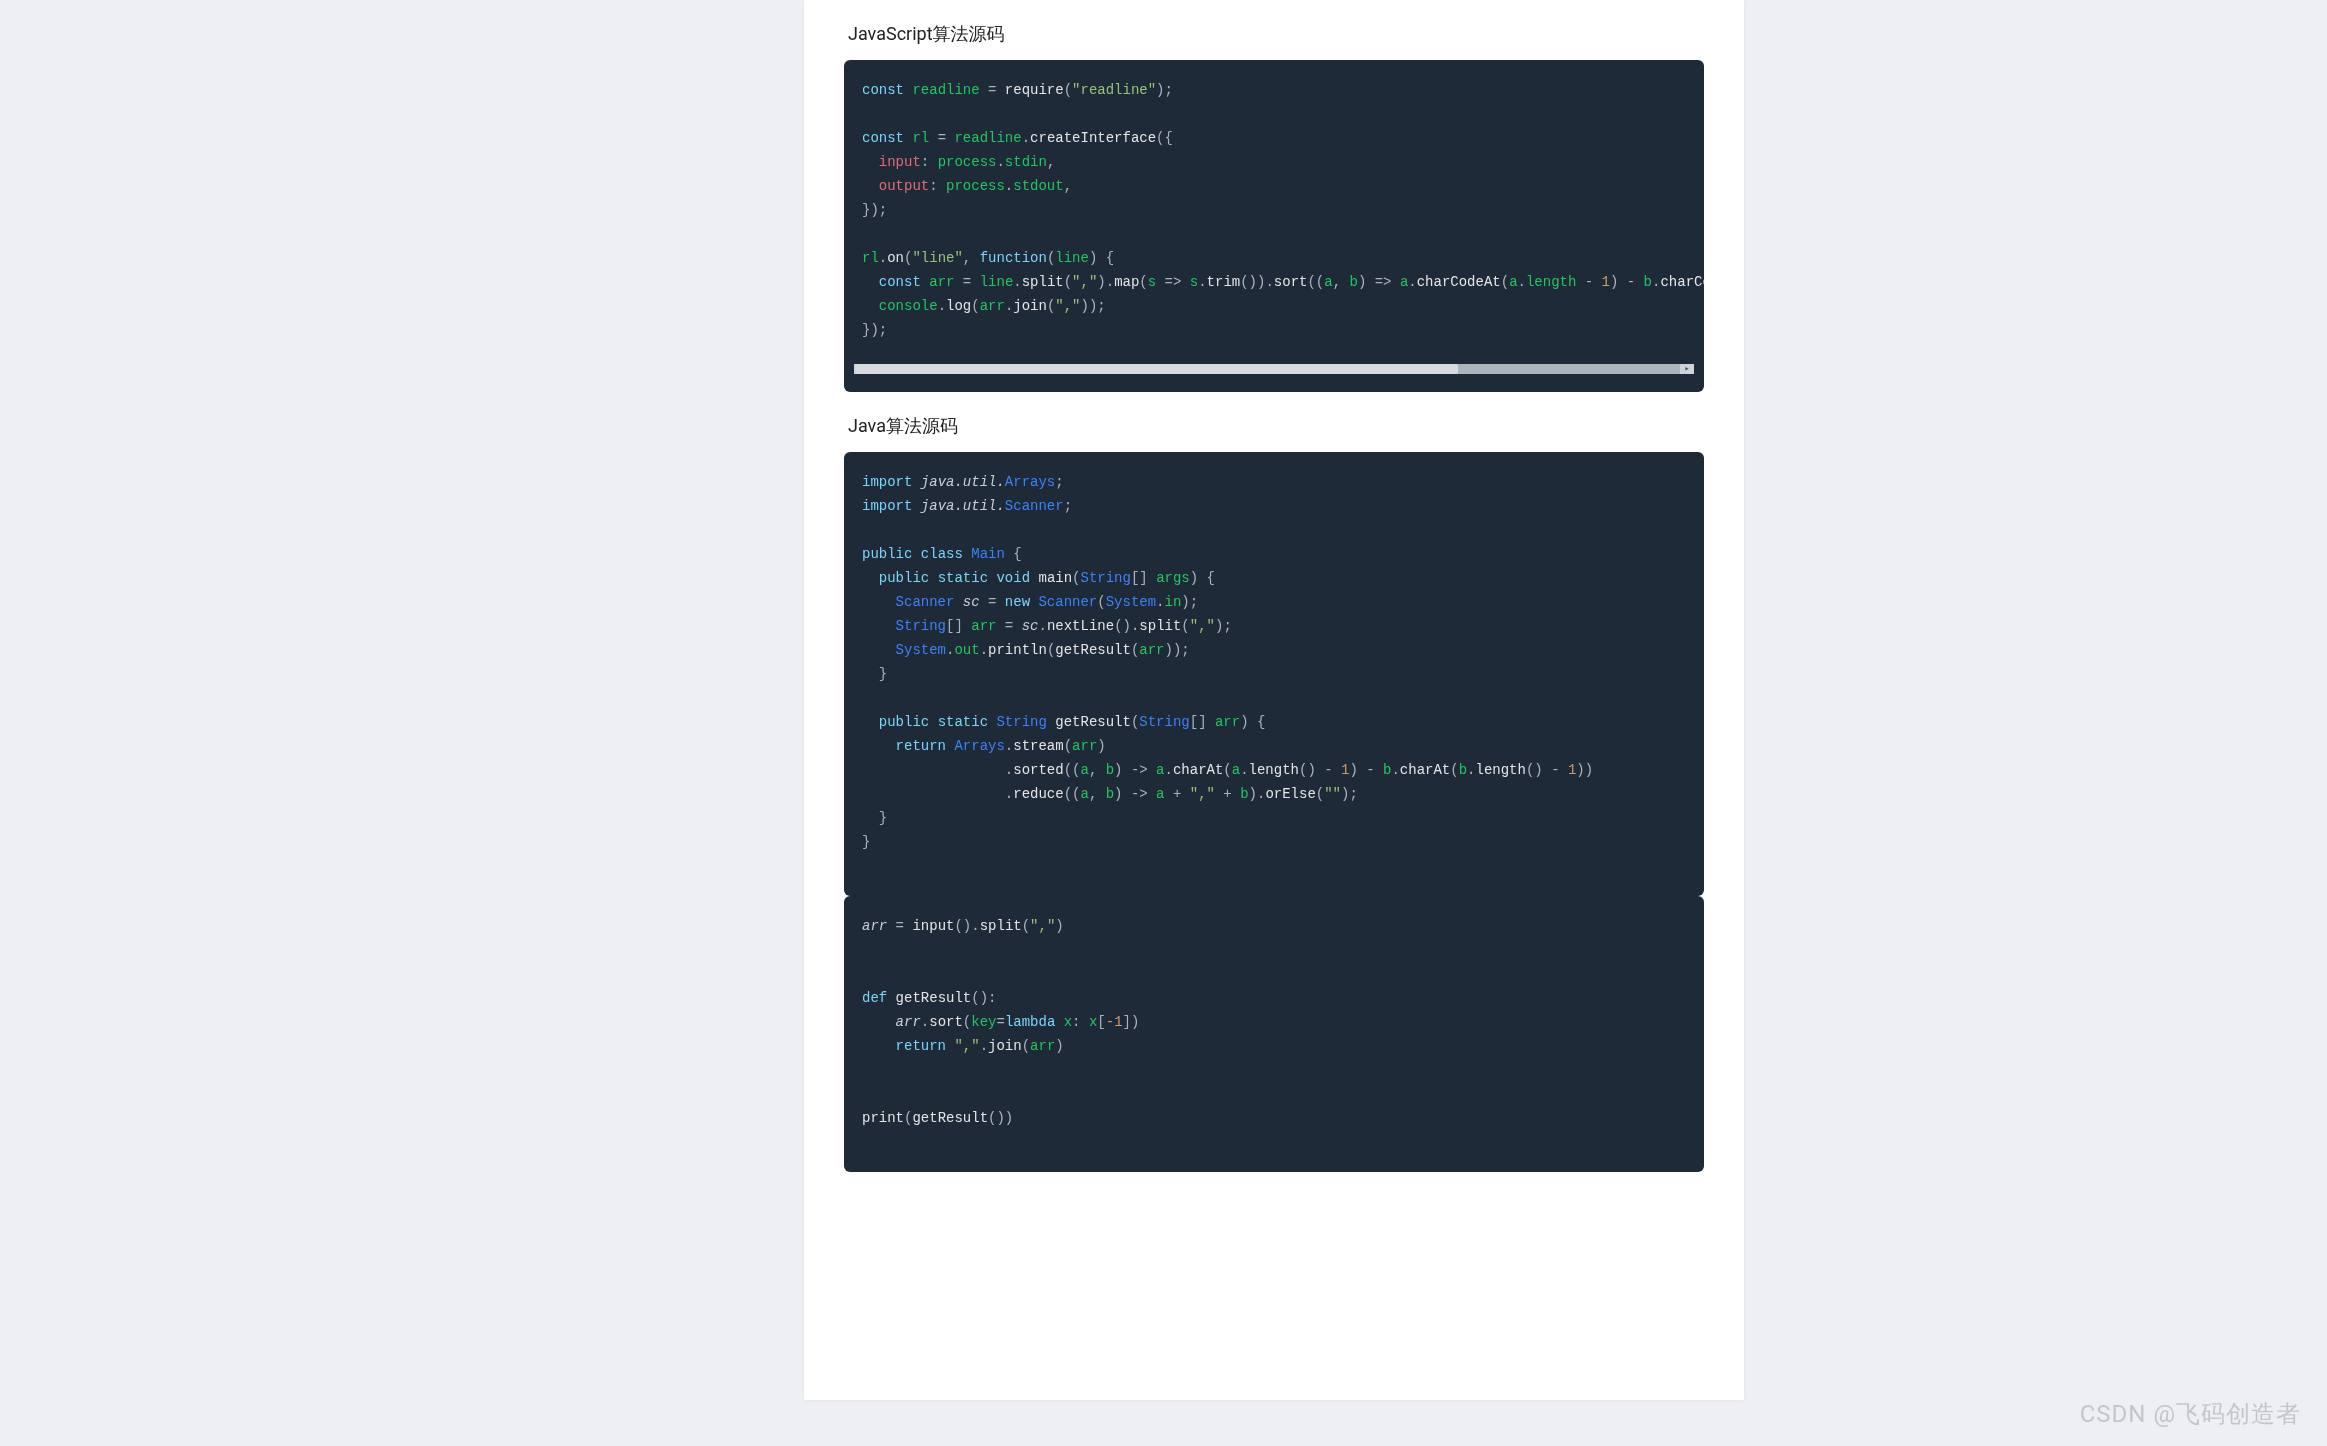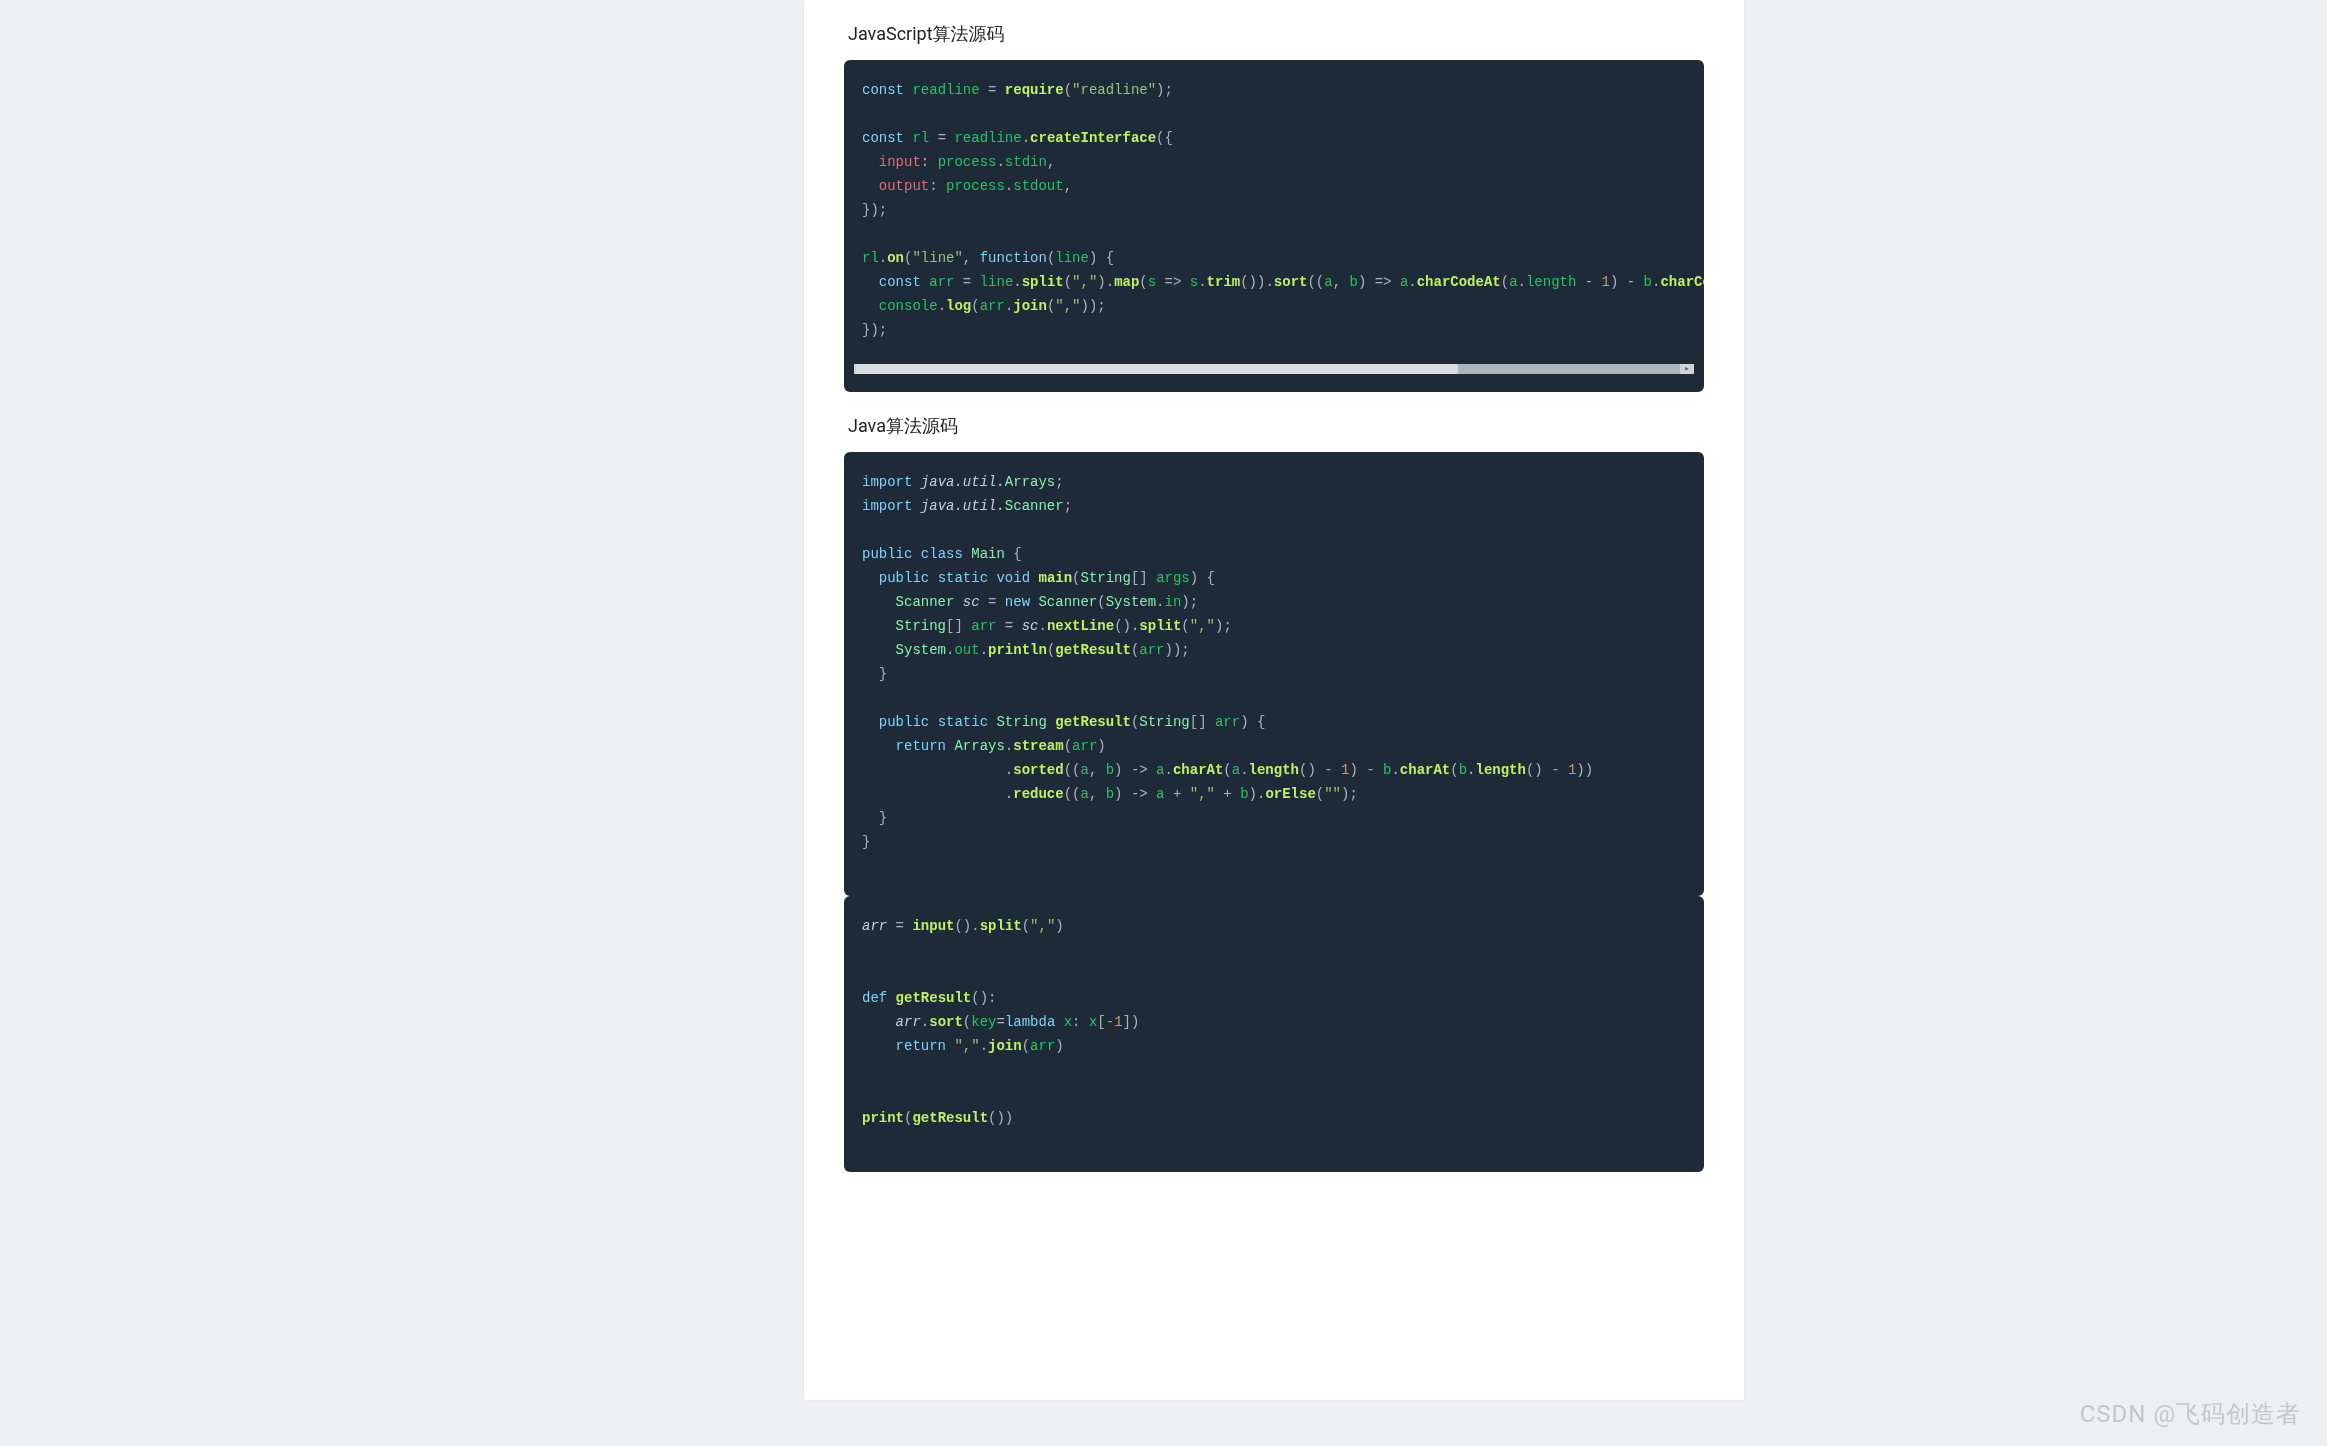--- a/index.html
+++ b/index.html
@@ -12,27 +12,27 @@
   .code-inner::-webkit-scrollbar{height:10px;}
   .code-inner::-webkit-scrollbar-track{background:transparent;}
   .code-inner::-webkit-scrollbar-thumb{background:#aeb4bb;border-radius:3px;}
   .code-wrap{padding-bottom:8px;}
   .scroll-stub{margin:14px 12px 0 12px;height:10px;background:#aeb4bb;border-radius:2px;position:relative;}
   .scroll-stub .thumb{position:absolute;top:0;left:0;height:100%;background:#d8dce0;border-radius:2px;width:72%;}
   .scroll-stub .arrow-l,.scroll-stub .arrow-r{position:absolute;top:0;height:100%;width:14px;color:#555;font-size:9px;text-align:center;line-height:10px;background:#d0d4d9;}
   .scroll-stub .arrow-l{left:-2px;}
   .scroll-stub .arrow-r{right:-2px;}
   .k{color:#7dd3fc;}
-  .fn{color:#bef264;font-weight:bold;}
+  .fn{color:#e5e5e5;}
   .v{color:#22c55e;}
   .n{color:#d19a66;}
   .s{color:#98c379;}
   .p{color:#abb2bf;}
   .id{color:#e06c75;}
-  .cls{color:#86efac;}
+  .cls{color:#3b82f6;}
   .w{color:#c7d0da;font-style:italic;}
   .watermark{position:absolute;right:26px;bottom:16px;font-size:24px;color:rgba(120,120,120,.35);font-weight:400;letter-spacing:1px;pointer-events:none;}
 </style>
 </head>
 <body>
 
 <div class="page">
   <div class="sheet">
     <div class="content">
 

